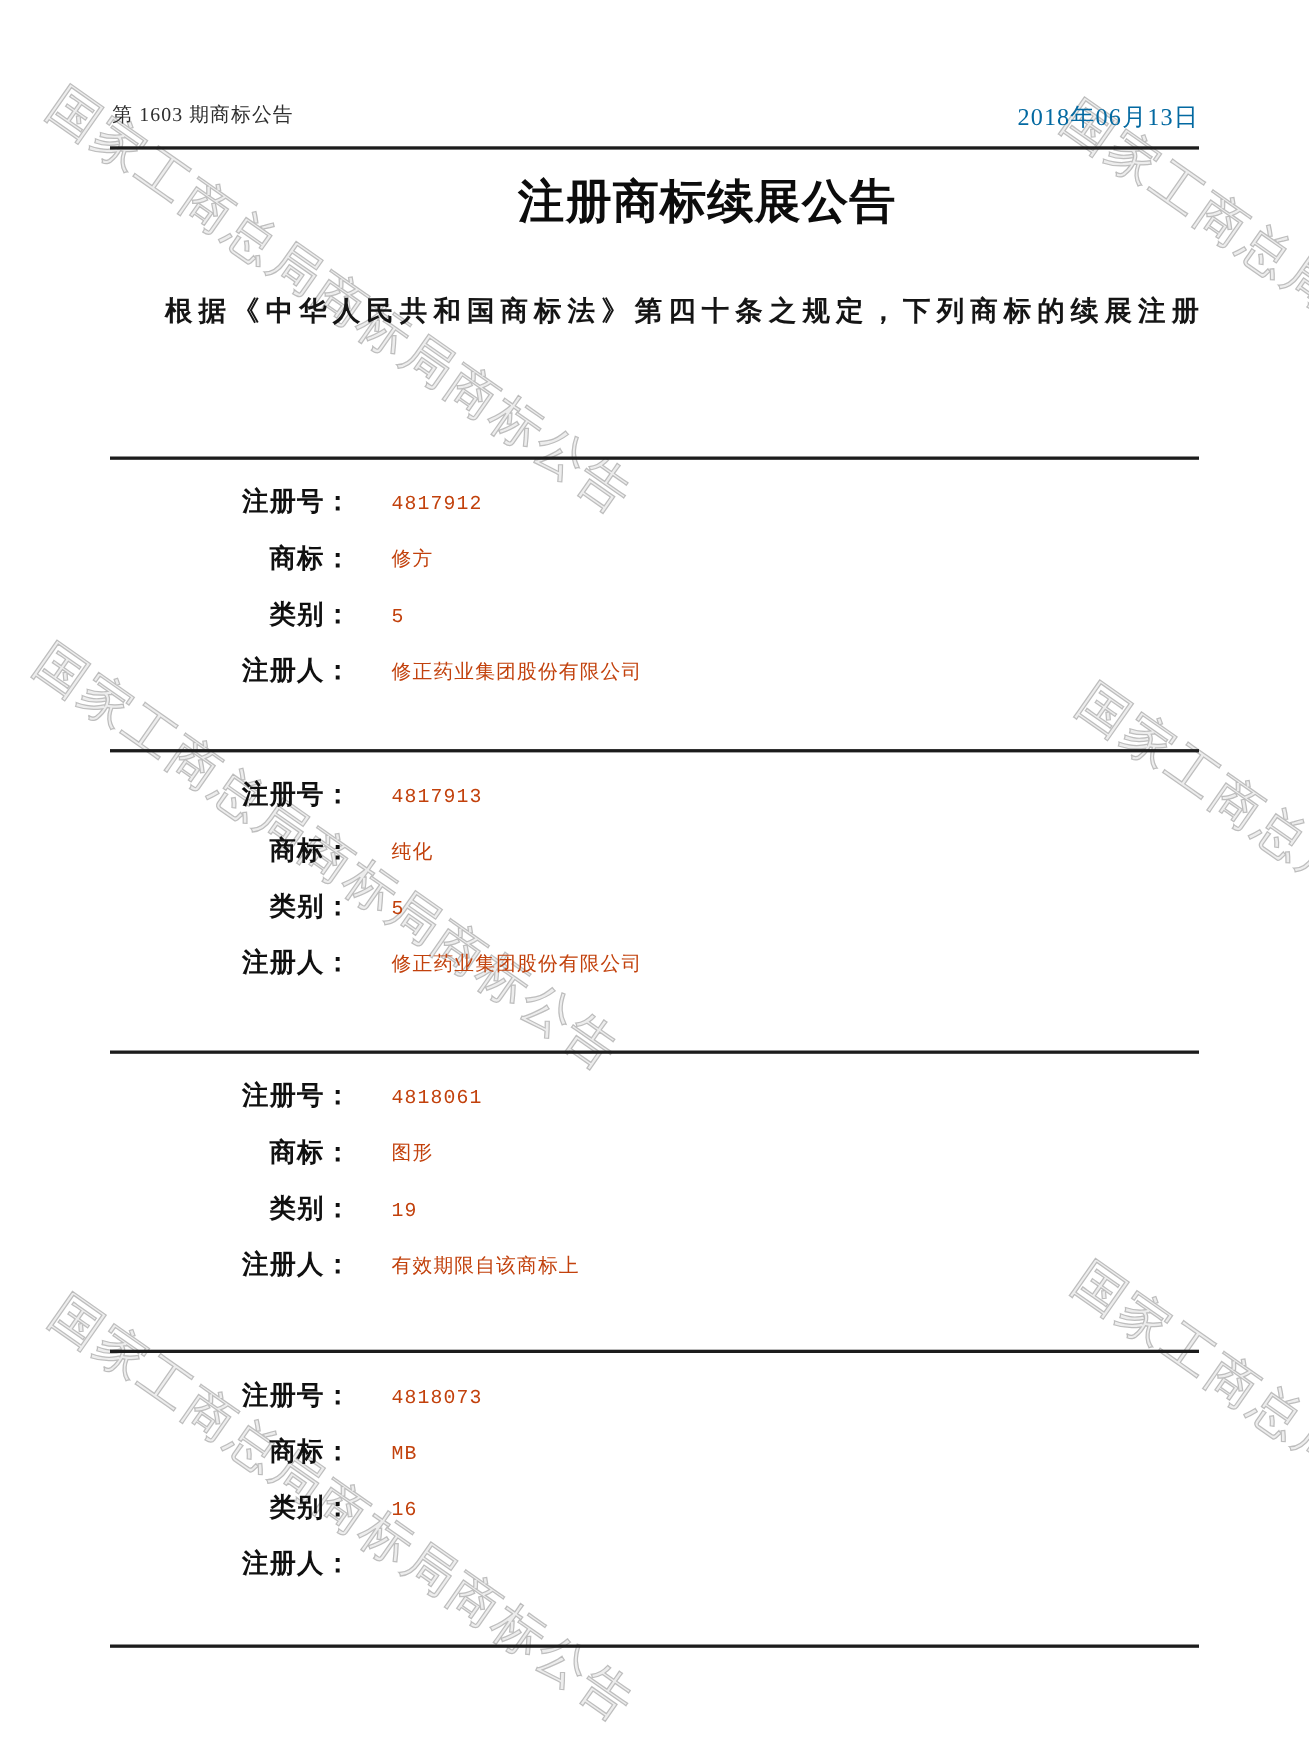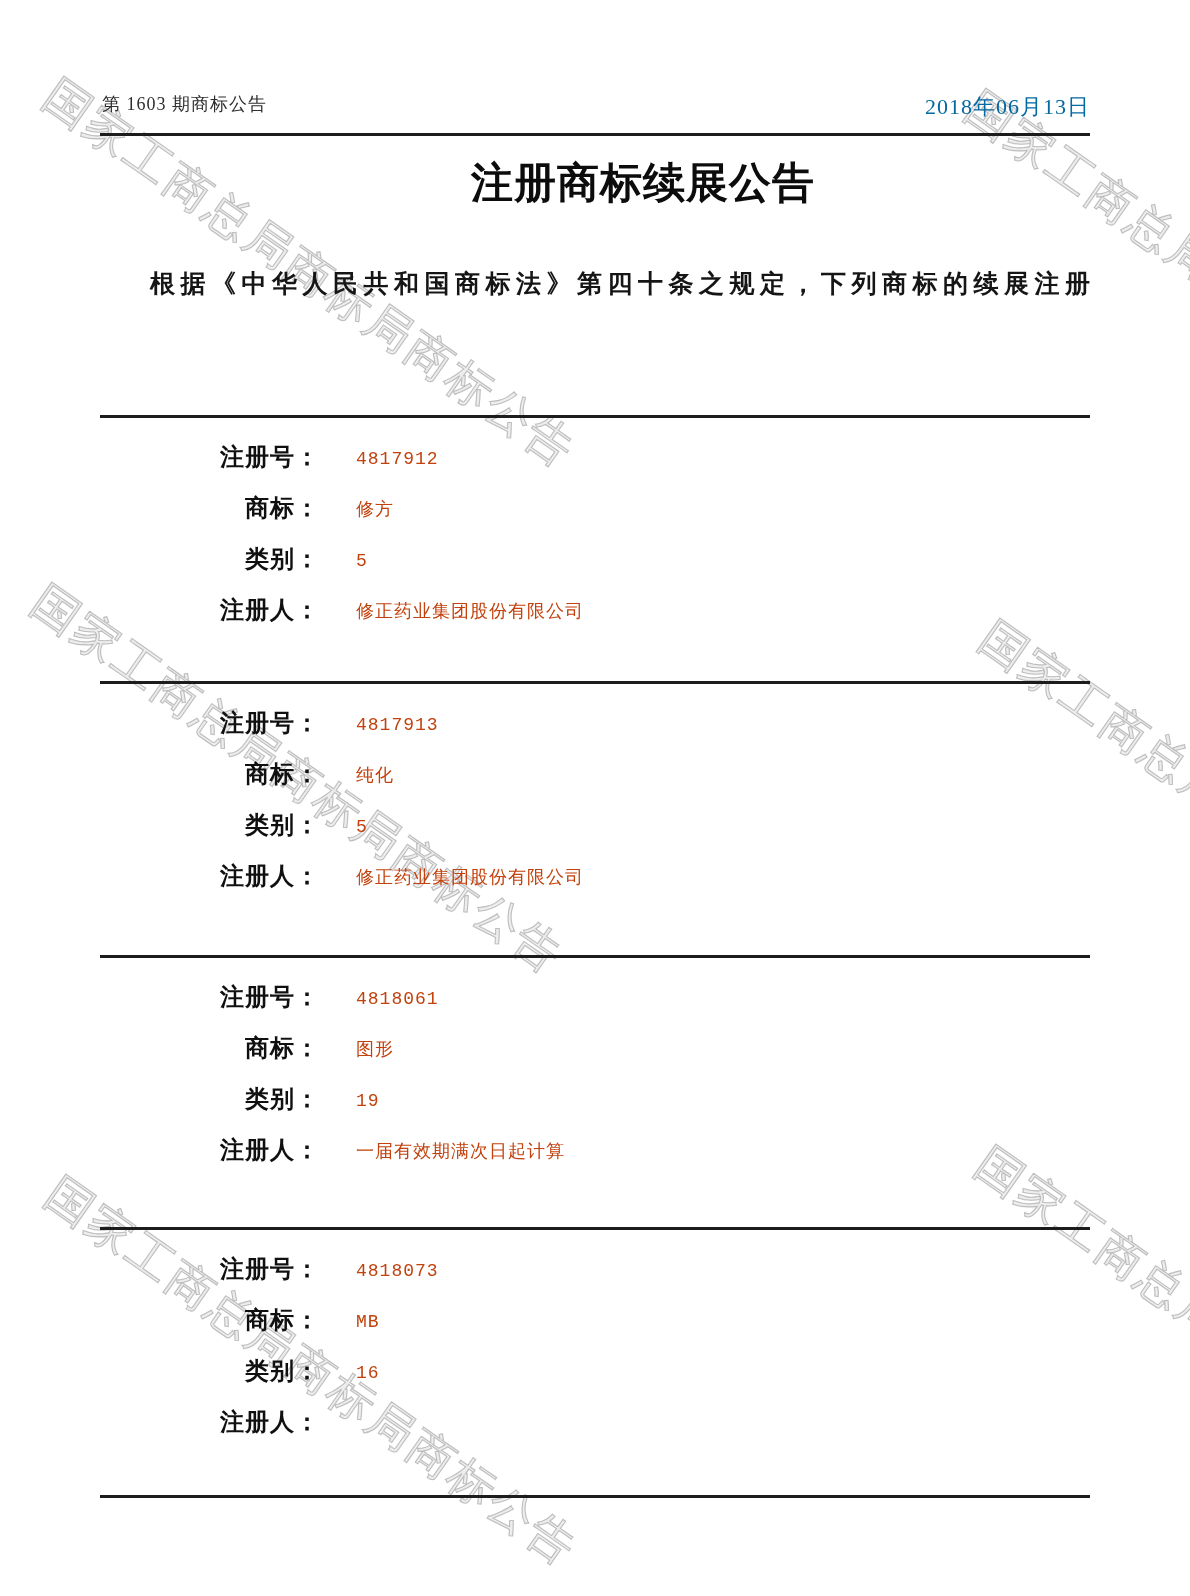--- a/index.html
+++ b/index.html
@@ -160,21 +160,21 @@
     <div class="row">
       <span class="lbl">商标：</span>
       <span class="val">图形</span>
     </div>
     <div class="row">
       <span class="lbl">类别：</span>
       <span class="val">19</span>
     </div>
     <div class="row">
       <span class="lbl">注册人：</span>
-      <span class="val">一届有效期满次日起计算</span>
+      <span class="val">有效期限自该商标上</span>
     </div>
   </section>
         <section class="record" style="top: 1227px;">
     <div class="row">
       <span class="lbl">注册号：</span>
       <span class="val">4818073</span>
     </div>
     <div class="row">
       <span class="lbl">商标：</span>
       <span class="val">MB</span>

